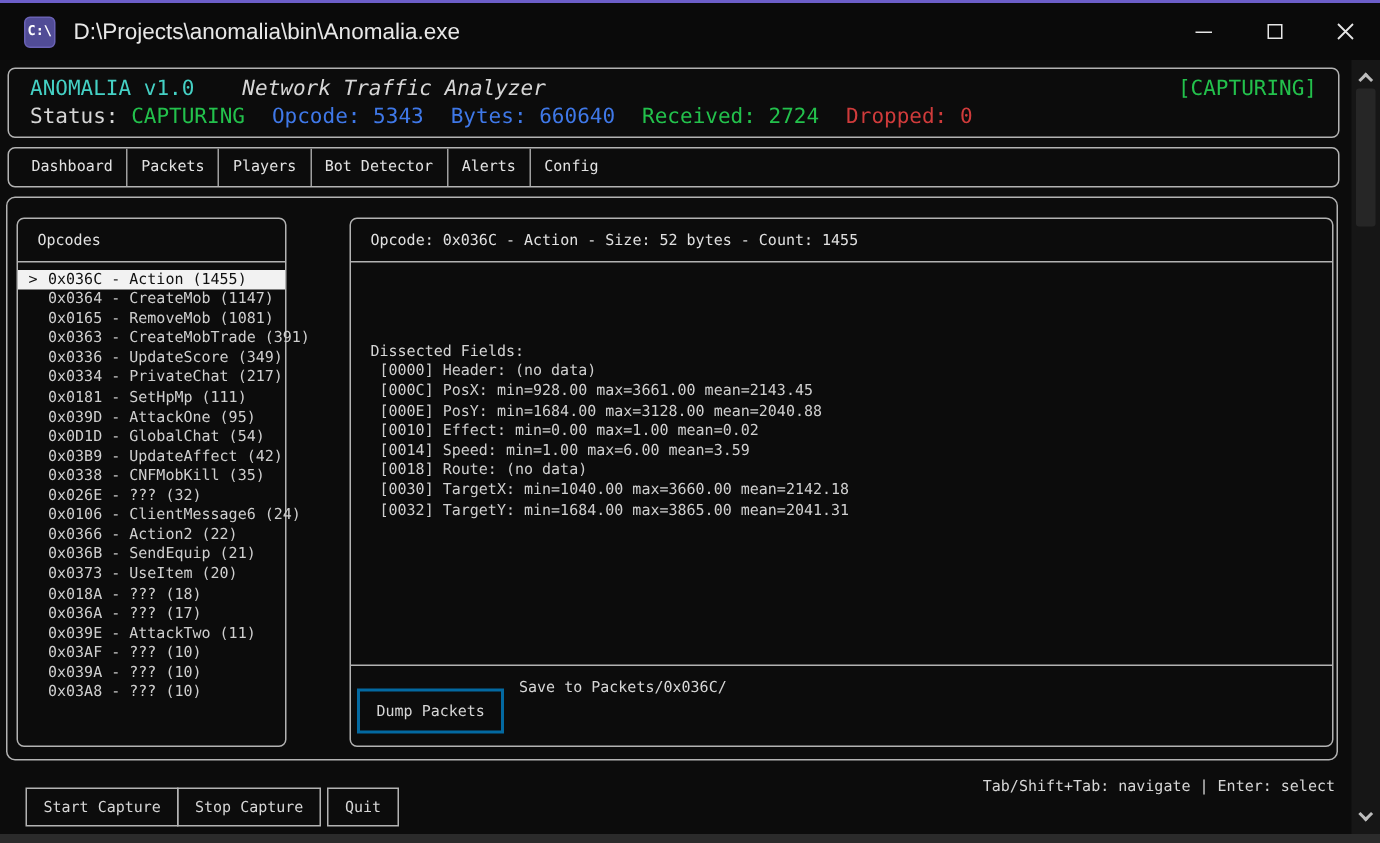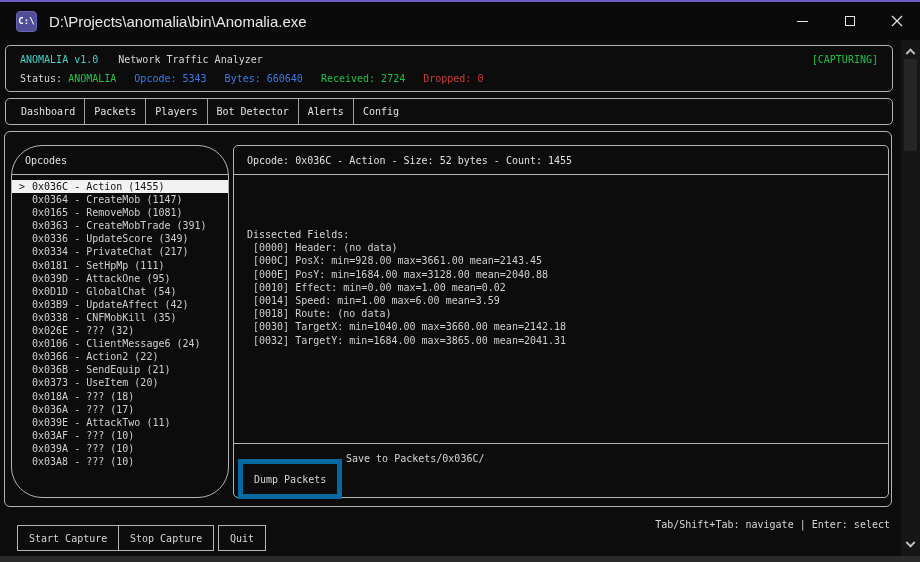--- a/index.html
+++ b/index.html
@@ -41,51 +41,51 @@
   .scroll-arrow { position:absolute; left:0; width:19px; height:17px; display:flex; align-items:center; justify-content:center; }
   .scroll-arrow.up { top:2px; }
   .scroll-arrow.down { bottom:2px; }
   .chev { width:7px; height:7px; display:block; }
   .chev.up   { border-left:2px solid #bdbdbd; border-top:2px solid #bdbdbd; transform:rotate(45deg) translate(2px,2px); }
   .chev.down { border-right:2px solid #bdbdbd; border-bottom:2px solid #bdbdbd; transform:rotate(45deg) translate(-2px,-2px); }
   .scroll-thumb { position:absolute; top:19px; left:3px; width:13px; height:92px; background:#262626; border-radius:2px; }
   
   .box { position:absolute; border:1px solid #b3b3b3; border-radius:5px; background:#0c0c0c; }
   .hdr-box { left:5px; top:5px; width:888px; height:47px; padding:7px 14px 6px 14px;
-             display:flex; flex-direction:column; justify-content:space-between; font-size:10px; }
+             display:flex; flex-direction:column; justify-content:space-between; font-size:14px; }
   .hdr-line { display:flex; align-items:center; white-space:pre; line-height:13px; }
   .c-cyan  { color:#45d1c5; }
   .c-green { color:#23c14c; }
   .c-blue  { color:#3f78e8; }
   .c-red   { color:#cf3b3b; }
   .c-white { color:#d6d6d6; }
-  .gap-lg { margin-left:20px; }
+  .gap-lg { margin-left:32px;font-style:italic; }
   .grp { margin-right:18px; white-space:pre; }
   .badge-right { margin-left:auto; }
   
   .tab-box { left:5px; top:58px; width:888px; height:27px; display:flex; align-items:stretch; padding-left:6px; font-size:10px; overflow:hidden; }
   .tab { padding:0 9px; display:flex; align-items:center; color:#e2e2e2; cursor:default; }
   .tab-sep { width:1px; background:#9f9f9f; }
   
   .main-box { left:4px; top:91px; width:888px; height:376px; border-radius:6px; }
   .panel { position:absolute; border:1px solid #b3b3b3; border-radius:5px; background:#0c0c0c; font-size:10px; }
   .panel-title { height:29px; display:flex; align-items:center; padding-left:13px; border-bottom:1px solid #b3b3b3; color:#e0e0e0; }
-  .opcodes-panel { left:6px; top:13px; width:218px; height:353px;border-radius:31px; }
+  .opcodes-panel { left:6px; top:13px; width:180px; height:353px; }
   .detail-panel  { left:228px; top:13px; width:656px; height:353px; }
   .op-list { padding-top:5px; }
   .op-row { position:relative; height:13.1px; line-height:13px; padding-left:20px; white-space:pre; color:#cfcfcf; }
   .op-row.selected { background:#f2f2f2; color:#101010; }
   .op-marker { position:absolute; left:7px; top:0; }
   .detail-content { padding-top:6px; line-height:13.2px;margin-top:47px; }
   .section-title { padding-left:13px; color:#d6d6d6; }
   .field-row { padding-left:19px; white-space:pre; color:#cfcfcf; }
   .panel-footer { position:absolute; left:0; right:0; bottom:0; height:54px; border-top:1px solid #b3b3b3; }
   .dump-btn {
-    position:absolute; left:4px; top:15px; height:40px; padding:0 11px;
-    background:transparent; border:5px solid #0369a1; color:#d6d6d6;
+    position:absolute; left:4px; top:15px; height:30px; padding:0 11px;
+    background:transparent; border:2px solid #0369a1; color:#d6d6d6;
     font-family:inherit; font-size:10px; display:flex; align-items:center;
   }
   .save-label { position:absolute; left:112px; top:9px; color:#d6d6d6; }
   
   .footer-btn {
     position:absolute; height:26px; padding:0 11px; background:transparent;
     border:1px solid #b3b3b3; color:#d6d6d6; font-family:inherit; font-size:10px;
     display:flex; align-items:center;margin-left:12px;
   }
   #btn-start { left:5px;  top:485px; }
@@ -120,21 +120,21 @@
 
 <div class="console">
 
   <div class="box hdr-box">
     <div class="hdr-line">
       <span class="c-cyan">ANOMALIA v1.0</span>
       <span class="c-white gap-lg">Network Traffic Analyzer</span>
       <span class="c-green badge-right">[CAPTURING]</span>
     </div>
     <div class="hdr-line">
-      <span class="grp"><span class="c-white">Status: </span><span class="c-green">ANOMALIA</span></span>
+      <span class="grp"><span class="c-white">Status: </span><span class="c-green">CAPTURING</span></span>
       <span class="grp c-blue"><span>Opcode: </span><span>5343</span></span>
       <span class="grp c-blue"><span>Bytes: </span><span>660640</span></span>
       <span class="grp c-green"><span>Received: </span><span>2724</span></span>
       <span class="grp c-red"><span>Dropped: </span><span>0</span></span>
     </div>
   </div>
 
   <div class="box tab-box">
     <div class="tab">Dashboard</div>
     <div class="tab-sep"></div>

